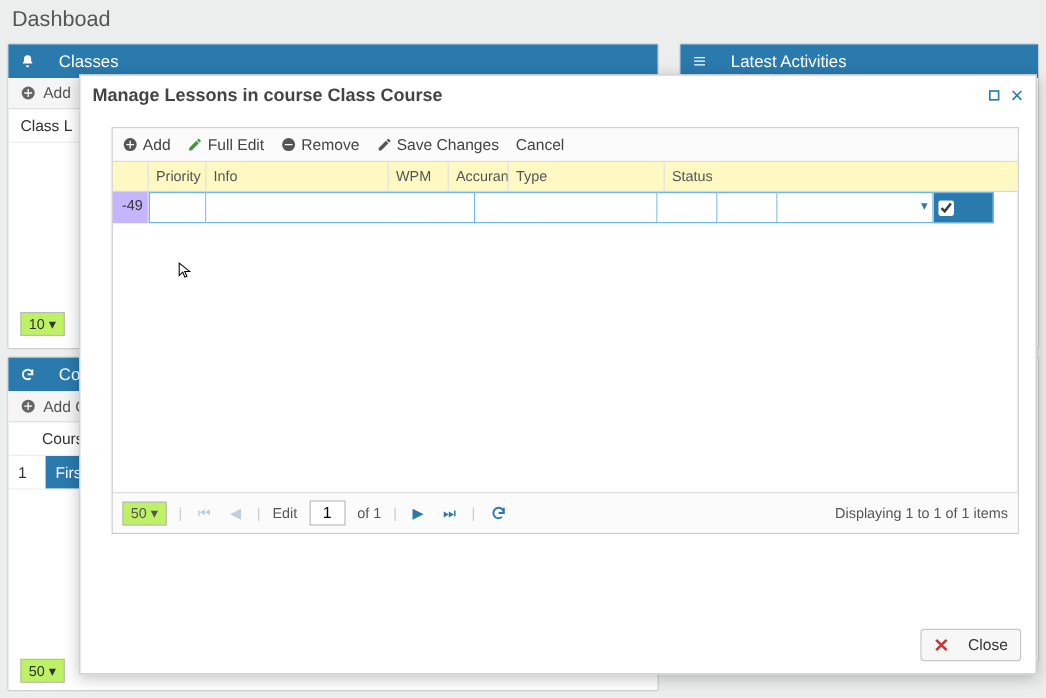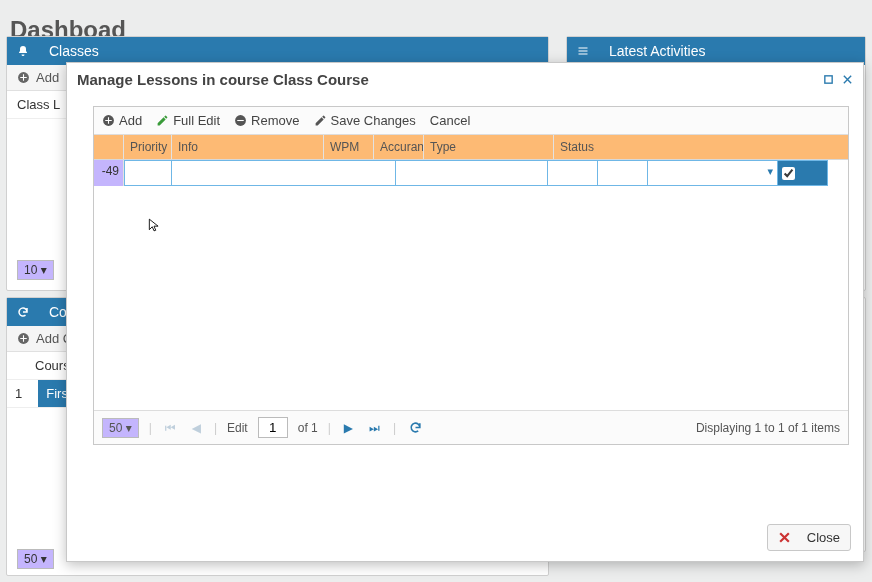--- a/index.html
+++ b/index.html
@@ -1,37 +1,37 @@
 <!DOCTYPE html>
 <html><head>
 <meta charset="utf-8">
 <style>
 *{box-sizing:border-box;margin:0;padding:0;font-family:Arial,Helvetica,sans-serif}
 body{background:#eceded;font-size:13px;color:#333;width:872px;height:582px;overflow:hidden;position:relative}
-.page-title{font-size:24px;font-weight:bold;color:#555;padding:16px 10px}
+.page-title{font-size:18px;font-weight:normal;color:#555;padding:6px 10px}
 .panel{background:#fff;border:1px solid #d0d0d0;border-radius:2px;margin:6px}
 .panel-hd{background:#2a7aae;color:#fff;padding:6px 10px;font-size:14px;display:flex;align-items:center;gap:20px}
 .panel-sub{background:#f5f5f5;border-bottom:1px solid #e0e0e0;padding:5px 10px;color:#555;display:flex;align-items:center;gap:6px}
 .left-col{position:absolute;left:0;top:30px;width:555px;bottom:0}
 .right-col{position:absolute;left:560px;top:30px;right:0;bottom:0}
 .classes-panel{height:255px}
 .courses-panel{margin-top:6px}
 .row{padding:6px 10px;border-bottom:1px solid #eee}
-.num-sel{border:1px solid #bbb;background:#c4b5fd;padding:2px 6px;margin:6px 10px;display:inline-block;font-size:12px}
+.num-sel{border:1px solid #bbb;background:#bef264;padding:2px 6px;margin:6px 10px;display:inline-block;font-size:12px}
 .modal-mask{position:absolute;inset:0;background:rgba(255,255,255,0)}
 .modal{position:absolute;left:66px;top:62px;width:798px;height:500px;background:#fff;border:1px solid #c8c8c8;box-shadow:0 3px 12px rgba(0,0,0,.25);display:flex;flex-direction:column}
 .modal-title{display:flex;align-items:center;justify-content:space-between;padding:8px 10px;font-size:15px;font-weight:bold;color:#444}
 .modal-title .icons{display:flex;gap:8px;color:#2a7aae;font-size:13px}
 .modal-body{flex:1;padding:10px 14px 50px 26px;position:relative;overflow:hidden}
 .sub-panel{border:1px solid #c8c8c8}
 .sub-hd{background:#2a7aae;color:#fff;padding:6px 10px;font-size:14px;display:flex;align-items:center;gap:6px}
 .toolbar{background:#fbfbfb;border-bottom:1px solid #ddd;padding:6px 8px;display:flex;gap:14px;color:#444;font-size:13px}
 .tb-btn{display:flex;align-items:center;gap:4px;cursor:pointer}
 .grid{}
-.gh{display:flex;background:#fdba74;border-bottom:1px solid #d8d8d8;font-size:12px;color:#555}
+.gh{display:flex;background:#fef9c3;border-bottom:1px solid #d8d8d8;font-size:12px;color:#555}
 .gh div{padding:5px 6px;border-right:1px solid #e2e2e2;white-space:nowrap;overflow:hidden}
 .c-check{width:30px}
 .c-pri{width:48px}
 .c-title{width:224px}
 .c-info{width:152px}
 .c-wpm{width:50px}
 .c-acc{width:50px}
 .c-type{width:130px}
 .c-status{width:50px}
 .gr{display:flex;font-size:12px;height:26px;align-items:stretch}

